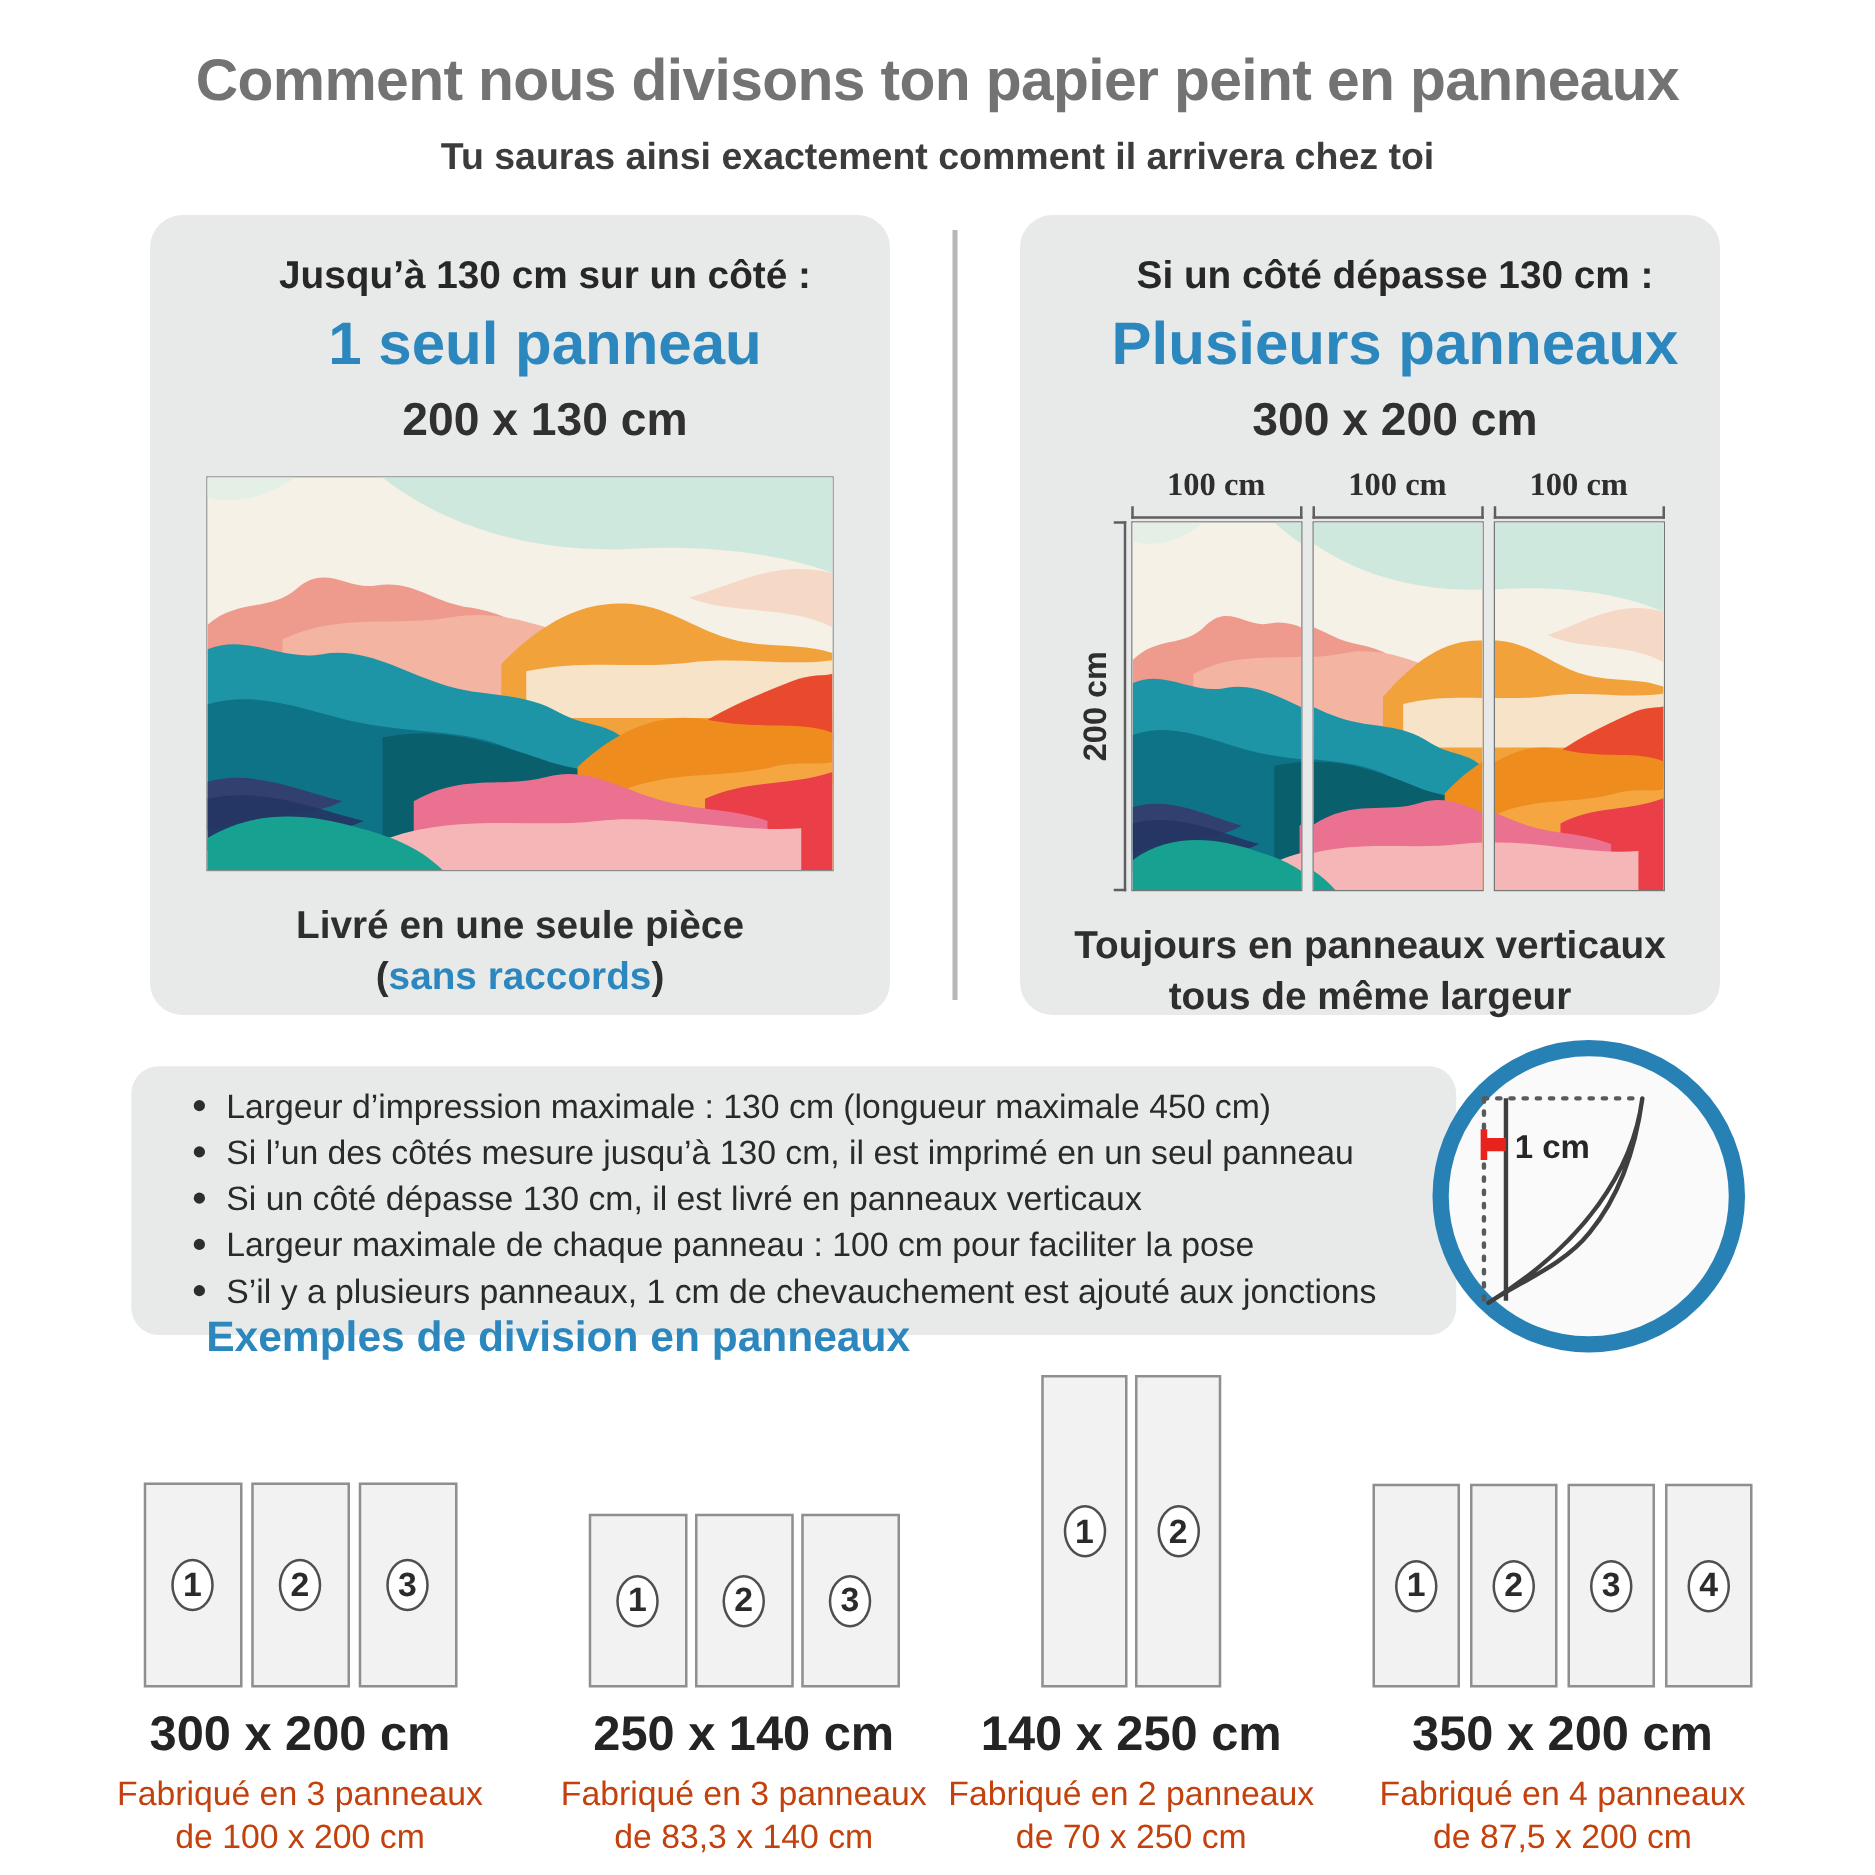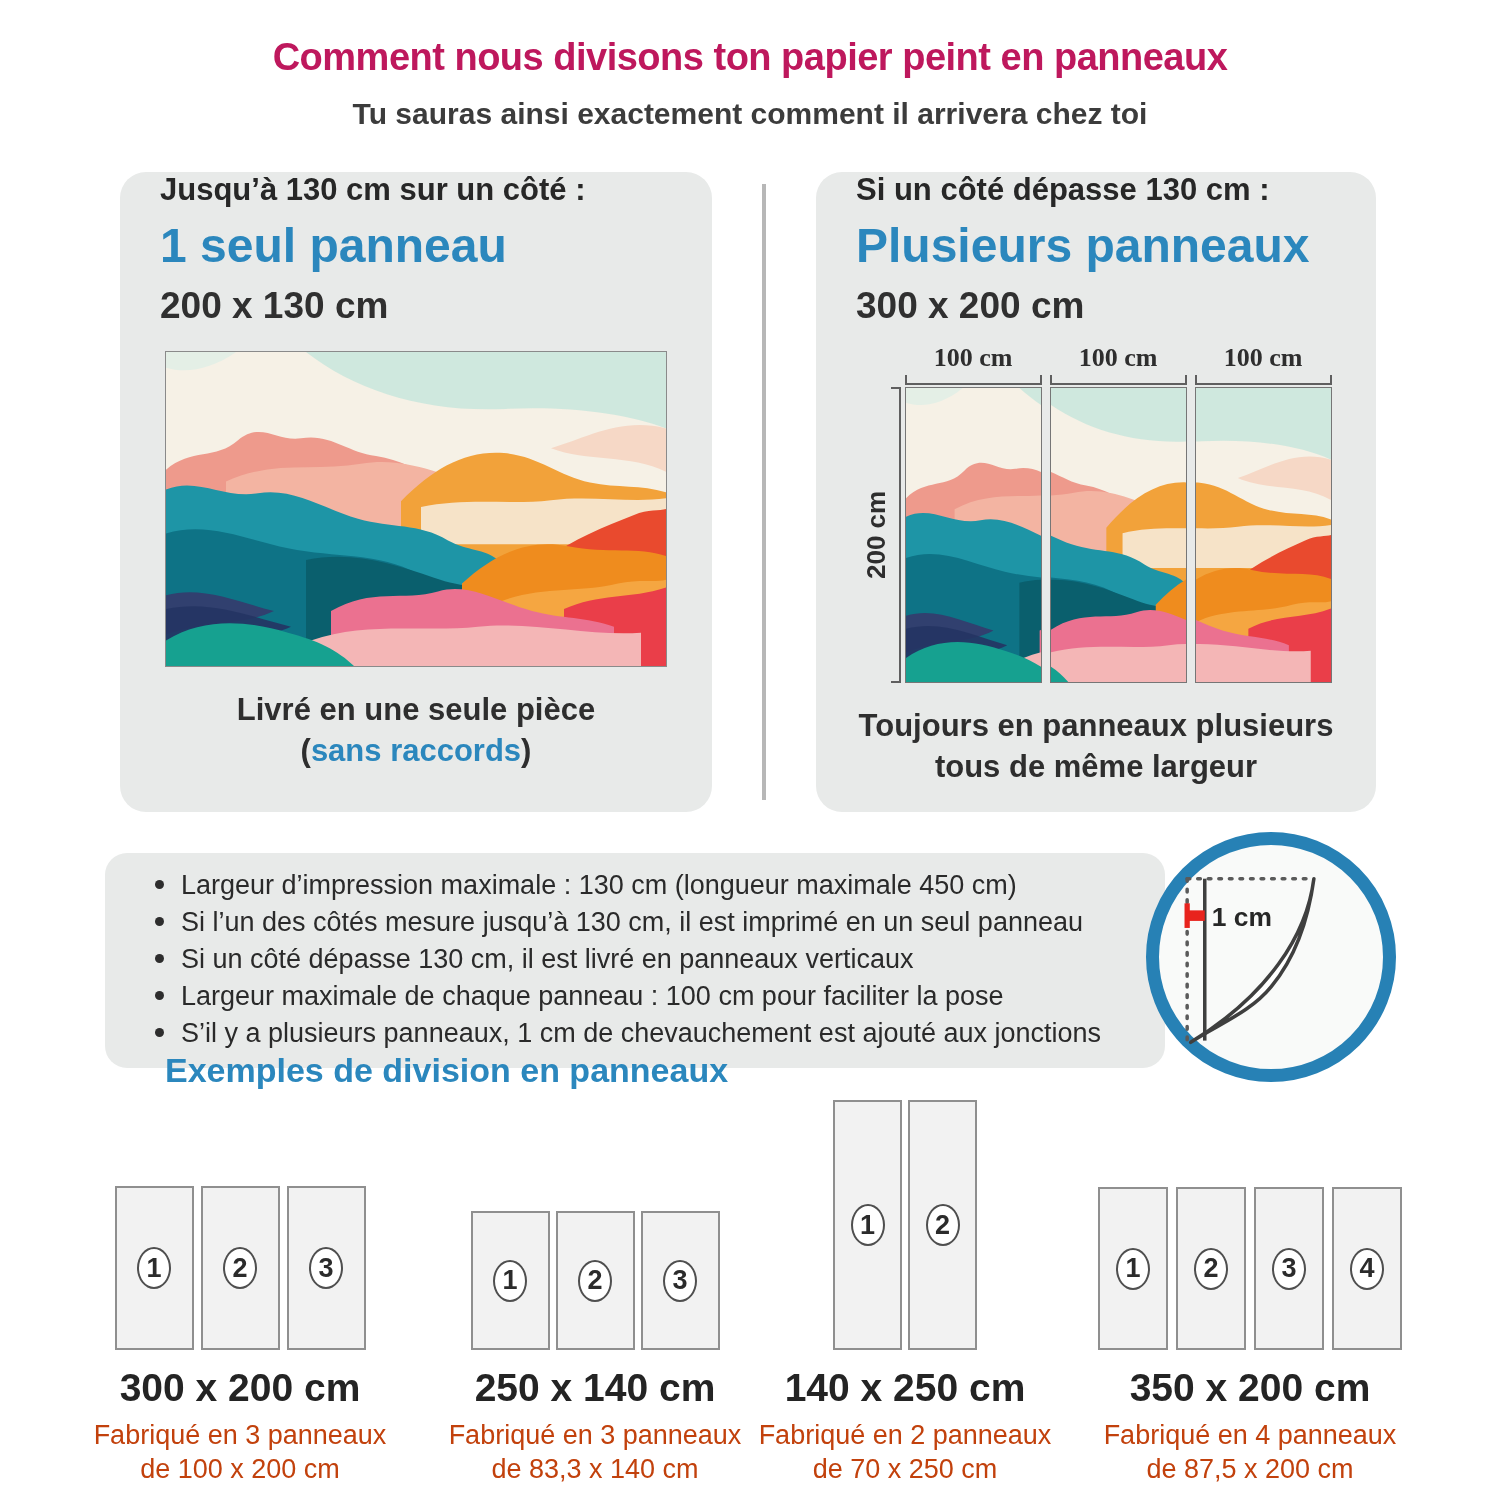--- a/index.html
+++ b/index.html
@@ -13,31 +13,31 @@
   html,body{width:1500px;height:1500px;}
   body{
     position:relative;
     background:#ffffff;
     font-family:"Liberation Sans", sans-serif;
     color:var(--dark-text);
     overflow:hidden;
   }
   
   .header{position:absolute;top:36px;left:0;width:100%;text-align:center;}
-  .title{font-size:38px;font-weight:700;color:#be185d;letter-spacing:-0.5px;}
+  .title{font-size:47px;font-weight:700;color:#737373;letter-spacing:-0.5px;}
   .subtitle{margin-top:18px;font-size:30px;font-weight:700;color:#3c3c3c;}
 
   
   .cards{position:absolute;top:172px;left:120px;width:1260px;height:640px;display:flex;}
   .card{background:var(--card-bg);border-radius:26px;height:640px;}
   .card-single{width:592px;}
   .card-multi{width:560px;}
   .v-divider{width:4px;height:616px;background:#b7b7b7;align-self:center;margin:0 50px;}
 
-  .card-head{margin-left:40px;}
+  .card-head{text-align:center;padding-top:30px;margin-left:40px;}
   .cond{font-size:31px;font-weight:700;color:#272727;}
   .result{margin-top:10px;font-size:48px;font-weight:700;color:var(--accent-blue);}
   .size{margin-top:12px;font-size:37px;font-weight:700;color:#303030;}
 
   .single-image{margin:24px auto 0;width:502px;height:316px;border:1px solid #8a8a8a;background:#fff;}
   .single-image svg{display:block;width:100%;height:100%;}
 
   .caption{margin-top:22px;text-align:center;font-size:31px;font-weight:700;color:#2e2e2e;line-height:41px;}
   .caption .hl{color:var(--accent-blue);}
 
@@ -182,21 +182,21 @@
           <div class="wpanel">
             <svg viewBox="333.33 0 166.67 320" preserveAspectRatio="none">
                 <use href="#artg" xlink:href="#artg"></use>
               </svg>
           </div>
         </div>
       </div>
     </div>
 
     <div class="caption">
-      <span>Toujours en panneaux plusieurs</span><br>
+      <span>Toujours en panneaux verticaux</span><br>
       <span>tous de même largeur</span>
     </div>
   </div>
 </div>
 
 <div class="notes">
   <ul>
     <li>Largeur d’impression maximale : 130 cm (longueur maximale 450 cm)</li>
     <li>Si l’un des côtés mesure jusqu’à 130 cm, il est imprimé en un seul panneau</li>
     <li>Si un côté dépasse 130 cm, il est livré en panneaux verticaux</li>

